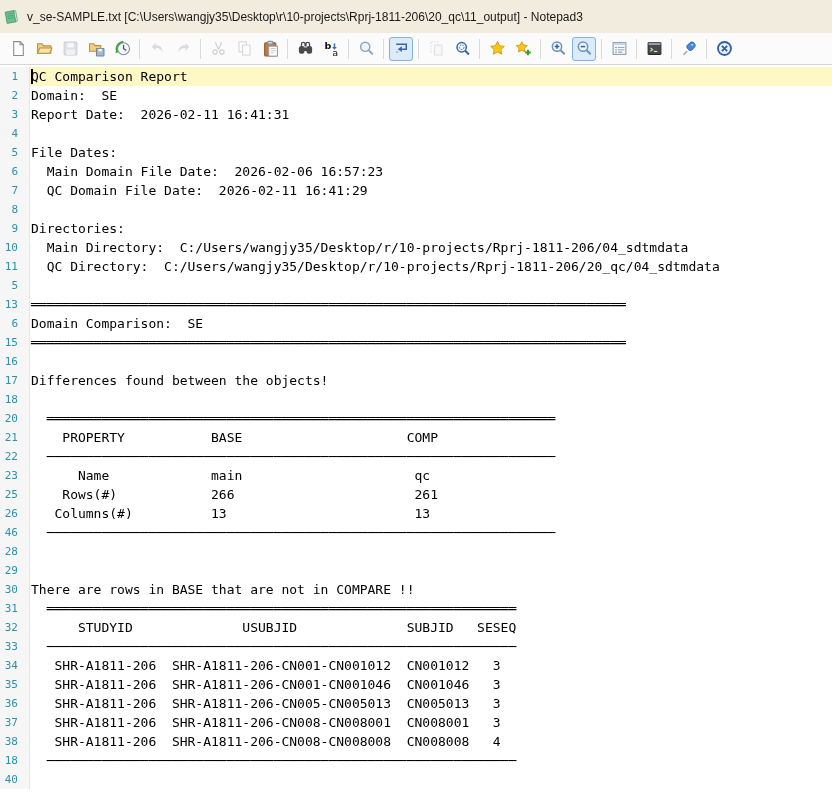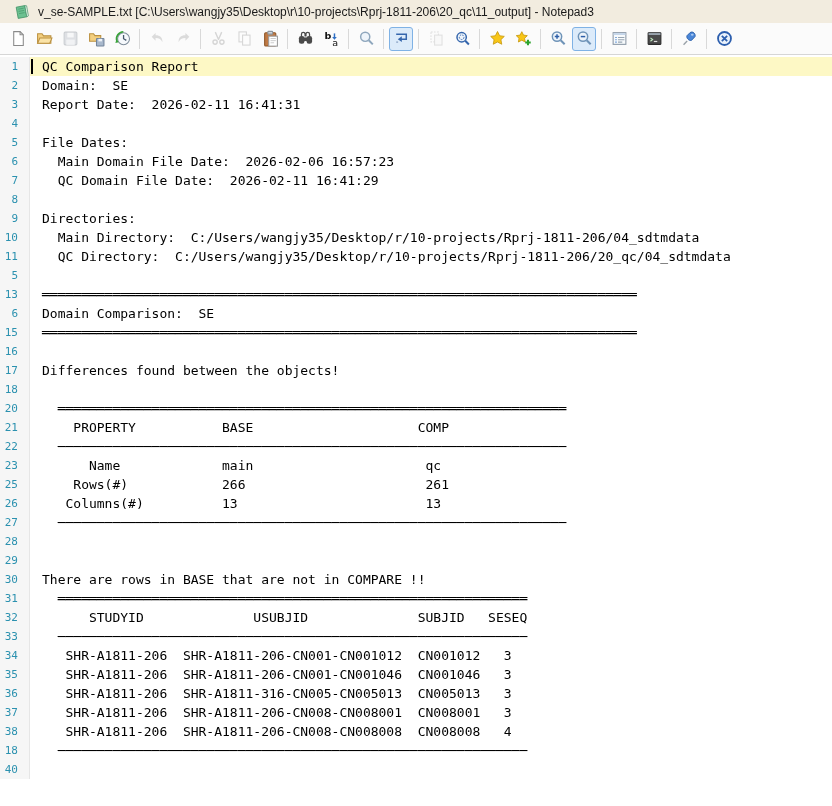--- a/index.html
+++ b/index.html
@@ -1,31 +1,31 @@
 <!DOCTYPE html>
 <html><head>
 <meta charset="utf-8">
 <style>
   html,body{margin:0;padding:0;}
   body{width:832px;height:806px;overflow:hidden;background:#fff;font-family:"Liberation Sans",sans-serif;}
   .window{width:832px;height:806px;display:flex;flex-direction:column;background:#fff;}
-  .titlebar{height:23px;flex:none;background:#f2ecdf;display:flex;align-items:center;padding:0 14px;}
+  .titlebar{height:33px;flex:none;background:#f2ecdf;display:flex;align-items:center;padding:0 3px;}
   .app-icon{width:17px;height:17px;flex:none;display:flex;align-items:center;}
   .app-icon svg{width:16px;height:16px;}
   .title-text{margin-left:7px;font-size:12px;color:#1a1a1a;white-space:nowrap;overflow:hidden;}
   .toolbar{height:31px;flex:none;background:#fbfbfb;display:flex;align-items:center;padding:0 5px;border-bottom:1px solid #d6d6d6;}
   .tb-btn{width:24px;height:24px;flex:none;display:flex;align-items:center;justify-content:center;border:1px solid transparent;border-radius:3px;margin:0 1px;background:transparent;padding:0;cursor:default;}
   .tb-btn svg{width:17px;height:17px;}
   .tb-btn.active{background:#dcebfa;border-color:#7fb2e5;}
   .tb-btn.disabled{opacity:.38;filter:grayscale(55%);}
   .tb-sep{width:1px;height:20px;background:#d9d9d9;flex:none;margin:0 4px;}
   .editor{flex:1;overflow:hidden;background:#fff;padding-top:2px;font-family:"DejaVu Sans Mono","Liberation Mono",monospace;font-size:13px;}
   .line{display:flex;height:19px;line-height:19px;white-space:pre;}
   .ln{width:30px;flex:none;box-sizing:border-box;padding-right:11px;text-align:right;font-size:11px;color:#2B91AF;background:#f6f6f6;border-right:1px solid #e6e6e6;}
-  .ltext{flex:1;padding-left:12px;color:#000;white-space:pre;position:relative;}
+  .ltext{flex:1;padding-left:1px;color:#000;white-space:pre;position:relative;}
   .line.current .ltext{background:#fdf8c5;}
   .caret{position:absolute;left:1px;top:2px;width:2px;height:15px;background:#000;}
 </style>
 </head>
 <body>
 
 <div class="window">
   <div class="titlebar">
     <span class="app-icon">
       <svg viewBox="0 0 16 16">
@@ -279,28 +279,28 @@
       <div class="line"><span class="ln">15</span><span class="ltext">════════════════════════════════════════════════════════════════════════════</span></div>
       <div class="line"><span class="ln">16</span><span class="ltext"></span></div>
       <div class="line"><span class="ln">17</span><span class="ltext">Differences found between the objects!</span></div>
       <div class="line"><span class="ln">18</span><span class="ltext"></span></div>
       <div class="line"><span class="ln">20</span><span class="ltext">  ═════════════════════════════════════════════════════════════════</span></div>
       <div class="line"><span class="ln">21</span><span class="ltext">    PROPERTY           BASE                     COMP</span></div>
       <div class="line"><span class="ln">22</span><span class="ltext">  ─────────────────────────────────────────────────────────────────</span></div>
       <div class="line"><span class="ln">23</span><span class="ltext">      Name             main                      qc</span></div>
       <div class="line"><span class="ln">25</span><span class="ltext">    Rows(#)            266                       261</span></div>
       <div class="line"><span class="ln">26</span><span class="ltext">   Columns(#)          13                        13</span></div>
-      <div class="line"><span class="ln">27</span><span class="ltext">  ─────────────────────────────────────────────────────────────────</span></div>
+      <div class="line"><span class="ln">46</span><span class="ltext">  ─────────────────────────────────────────────────────────────────</span></div>
       <div class="line"><span class="ln">28</span><span class="ltext"></span></div>
       <div class="line"><span class="ln">29</span><span class="ltext"></span></div>
       <div class="line"><span class="ln">30</span><span class="ltext">There are rows in BASE that are not in COMPARE !!</span></div>
       <div class="line"><span class="ln">31</span><span class="ltext">  ════════════════════════════════════════════════════════════</span></div>
       <div class="line"><span class="ln">32</span><span class="ltext">      STUDYID              USUBJID              SUBJID   SESEQ</span></div>
       <div class="line"><span class="ln">33</span><span class="ltext">  ────────────────────────────────────────────────────────────</span></div>
       <div class="line"><span class="ln">34</span><span class="ltext">   SHR-A1811-206  SHR-A1811-206-CN001-CN001012  CN001012   3</span></div>
       <div class="line"><span class="ln">35</span><span class="ltext">   SHR-A1811-206  SHR-A1811-206-CN001-CN001046  CN001046   3</span></div>
-      <div class="line"><span class="ln">36</span><span class="ltext">   SHR-A1811-206  SHR-A1811-316-CN005-CN005013  CN005013   3</span></div>
+      <div class="line"><span class="ln">36</span><span class="ltext">   SHR-A1811-206  SHR-A1811-206-CN005-CN005013  CN005013   3</span></div>
       <div class="line"><span class="ln">37</span><span class="ltext">   SHR-A1811-206  SHR-A1811-206-CN008-CN008001  CN008001   3</span></div>
       <div class="line"><span class="ln">38</span><span class="ltext">   SHR-A1811-206  SHR-A1811-206-CN008-CN008008  CN008008   4</span></div>
       <div class="line"><span class="ln">18</span><span class="ltext">  ────────────────────────────────────────────────────────────</span></div>
       <div class="line"><span class="ln">40</span><span class="ltext"></span></div>
     </div>
 </div>
 
 </body></html>

